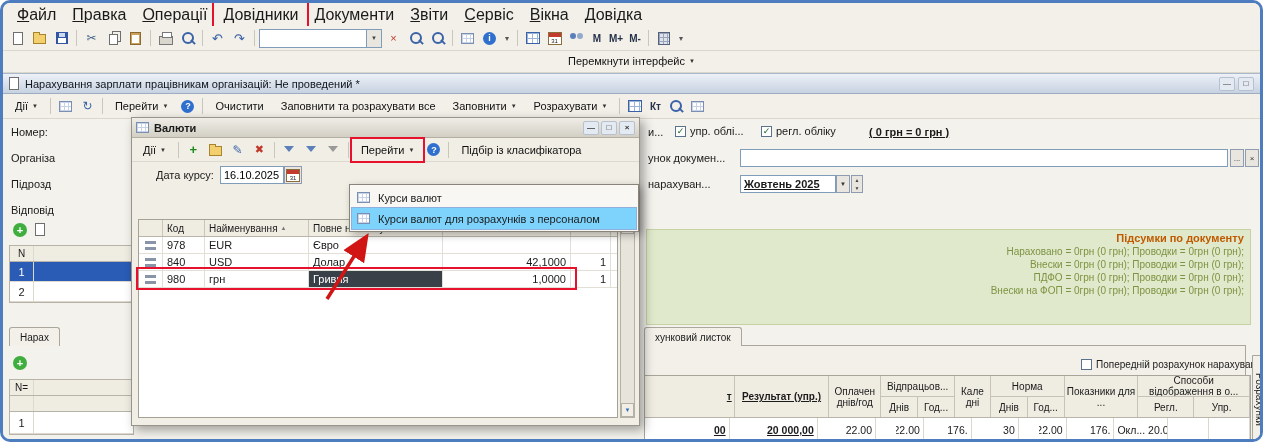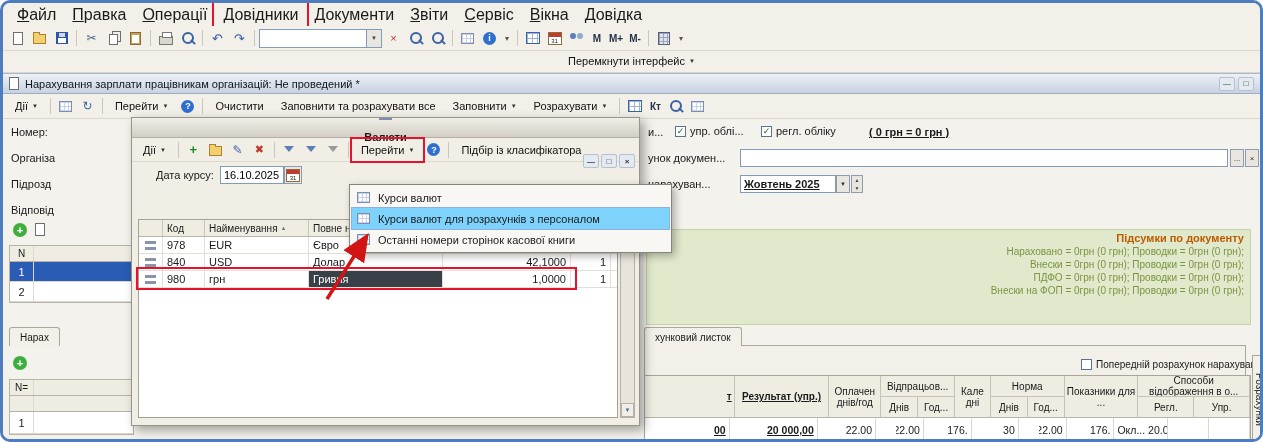--- a/index.html
+++ b/index.html
@@ -92,41 +92,41 @@
   .bt-subrow{display:flex;flex:1;}
   .bt-sub{flex:1;display:flex;align-items:center;justify-content:center;border-right:1px solid #c6c2b7;overflow:hidden;}
   .bt-sub:last-child{border-right:none;}
   .bt-row{display:flex;height:24px;background:#fff;}
   .bt-c{border-right:1px solid #dbd8ce;display:flex;align-items:center;padding:0 3px;font-size:10.5px;overflow:hidden;white-space:nowrap;}
   .rt{justify-content:flex-end;margin-left:20px;}
   .bold{font-weight:bold;text-decoration:underline;}
   .w90{width:90px;}.w95{width:95px;}.w52{width:52px;}.w74{width:74px;}.w36{width:36px;}.w37{width:37px;}.w56{width:56px;}.w112{width:112px;}
   
   .dialog{position:absolute;left:128px;top:114px;width:509px;height:309px;background:#f1eee5;border:1px solid #98948a;box-shadow:4px 4px 10px rgba(0,0,0,.35);z-index:10;}
-  .dlg-title{height:20px;display:flex;align-items:center;gap:11px;padding:0 4px;background:linear-gradient(#efede7,#d3cfc4);border-bottom:1px solid #b3afa3;font-weight:bold;font-size:11px;flex-direction:column;}
+  .dlg-title{height:20px;display:flex;align-items:center;gap:5px;padding:0 4px;background:linear-gradient(#efede7,#d3cfc4);border-bottom:1px solid #b3afa3;font-weight:bold;font-size:11px;}
   .dlg-btns{margin-left:auto;display:flex;gap:2px;}
   .dlg-tb{height:24px;display:flex;align-items:center;gap:1px;padding:0 3px;border-bottom:1px solid #dcd9cf;}
   .cur-tbl{position:absolute;left:6px;top:101px;width:480px;height:199px;background:#fff;border:1px solid #a5a196;overflow:hidden;}
   .cur-row{display:flex;height:17px;border-bottom:1px solid #e2dfd6;}
   .cur-row.hdr{background:#efece2;border-bottom:1px solid #b9b5aa;font-size:10px;}
   .cur-cell{border-right:1px solid #e2dfd6;padding:0 4px;overflow:hidden;white-space:nowrap;display:flex;align-items:center;}
   .cur-row.hdr .cur-cell{border-right:1px solid #c9c5ba;}
   .c-ico{width:24px;justify-content:center;}
   .c-code{width:42px;}
   .c-name{width:104px;gap:3px;}
   .c-full{width:134px;}
   .c-rate{width:128px;justify-content:flex-end;}
   .c-mult{width:40px;justify-content:flex-end;}
   .cur-ico{width:11px;height:9px;border-top:3px solid #8a94a8;border-bottom:3px solid #8a94a8;}
   .cell-dark{background:#3a4048;color:#fff;}
   .sort{font-size:6px;color:#777;}
   .vscroll{position:absolute;left:488px;top:101px;width:15px;height:199px;background:#e7e4db;border:1px solid #b5b1a6;display:flex;flex-direction:column;justify-content:space-between;align-items:center;}
   .vs-btn{width:13px;height:14px;background:#f1eee5;border:1px solid #b5b1a6;color:#3b6fb5;font-size:6px;display:flex;align-items:center;justify-content:center;}
   
-  .popup{position:absolute;left:346px;top:181px;width:323px;z-index:20;background:#f8f7f3;border:1px solid #88847a;box-shadow:3px 3px 8px rgba(0,0,0,.3);padding:2px;}
+  .popup{position:absolute;left:346px;top:181px;width:290px;z-index:20;background:#f8f7f3;border:1px solid #88847a;box-shadow:3px 3px 8px rgba(0,0,0,.3);padding:2px;}
   .pm-item{display:flex;align-items:center;gap:8px;height:21px;padding:0 5px;font-size:11px;white-space:nowrap;}
   .pm-item.hl{background:#7dd3fc;outline:1px solid #8fafdd;}
   
   .red-annot{outline:2px solid #e8112d;outline-offset:1px;}
   .annot-rect{position:absolute;border:2px solid #e8112d;pointer-events:none;z-index:14;}
   .arrow-svg{position:absolute;z-index:30;pointer-events:none;}
 </style>
 </head>
 <body>
 
@@ -520,24 +520,20 @@
 
   <div class="popup">
     <div class="pm-item">
       <span class="mini-grid"></span>
       <span>Курси валют</span>
     </div>
     <div class="pm-item hl">
       <span class="mini-grid"></span>
       <span>Курси валют для розрахунків з персоналом</span>
     </div>
-    <div class="pm-item">
-      <span class="mini-grid"></span>
-      <span>Останні номери сторінок касової книги</span>
-    </div>
   </div>
 
   <svg class="arrow-svg" style="left:312px;top:224px" width="76" height="84" viewBox="0 0 76 84">
     <defs>
       <marker id="ah" markerWidth="9" markerHeight="8" refX="6" refY="3.5" orient="auto">
         <path d="M0,0 L8,3.5 L0,7 z" fill="#d11414"></path>
       </marker>
     </defs>
     <line x1="12" y1="72" x2="50" y2="12" stroke="#d11414" stroke-width="3.5" marker-end="url(#ah)"></line>
   </svg>

